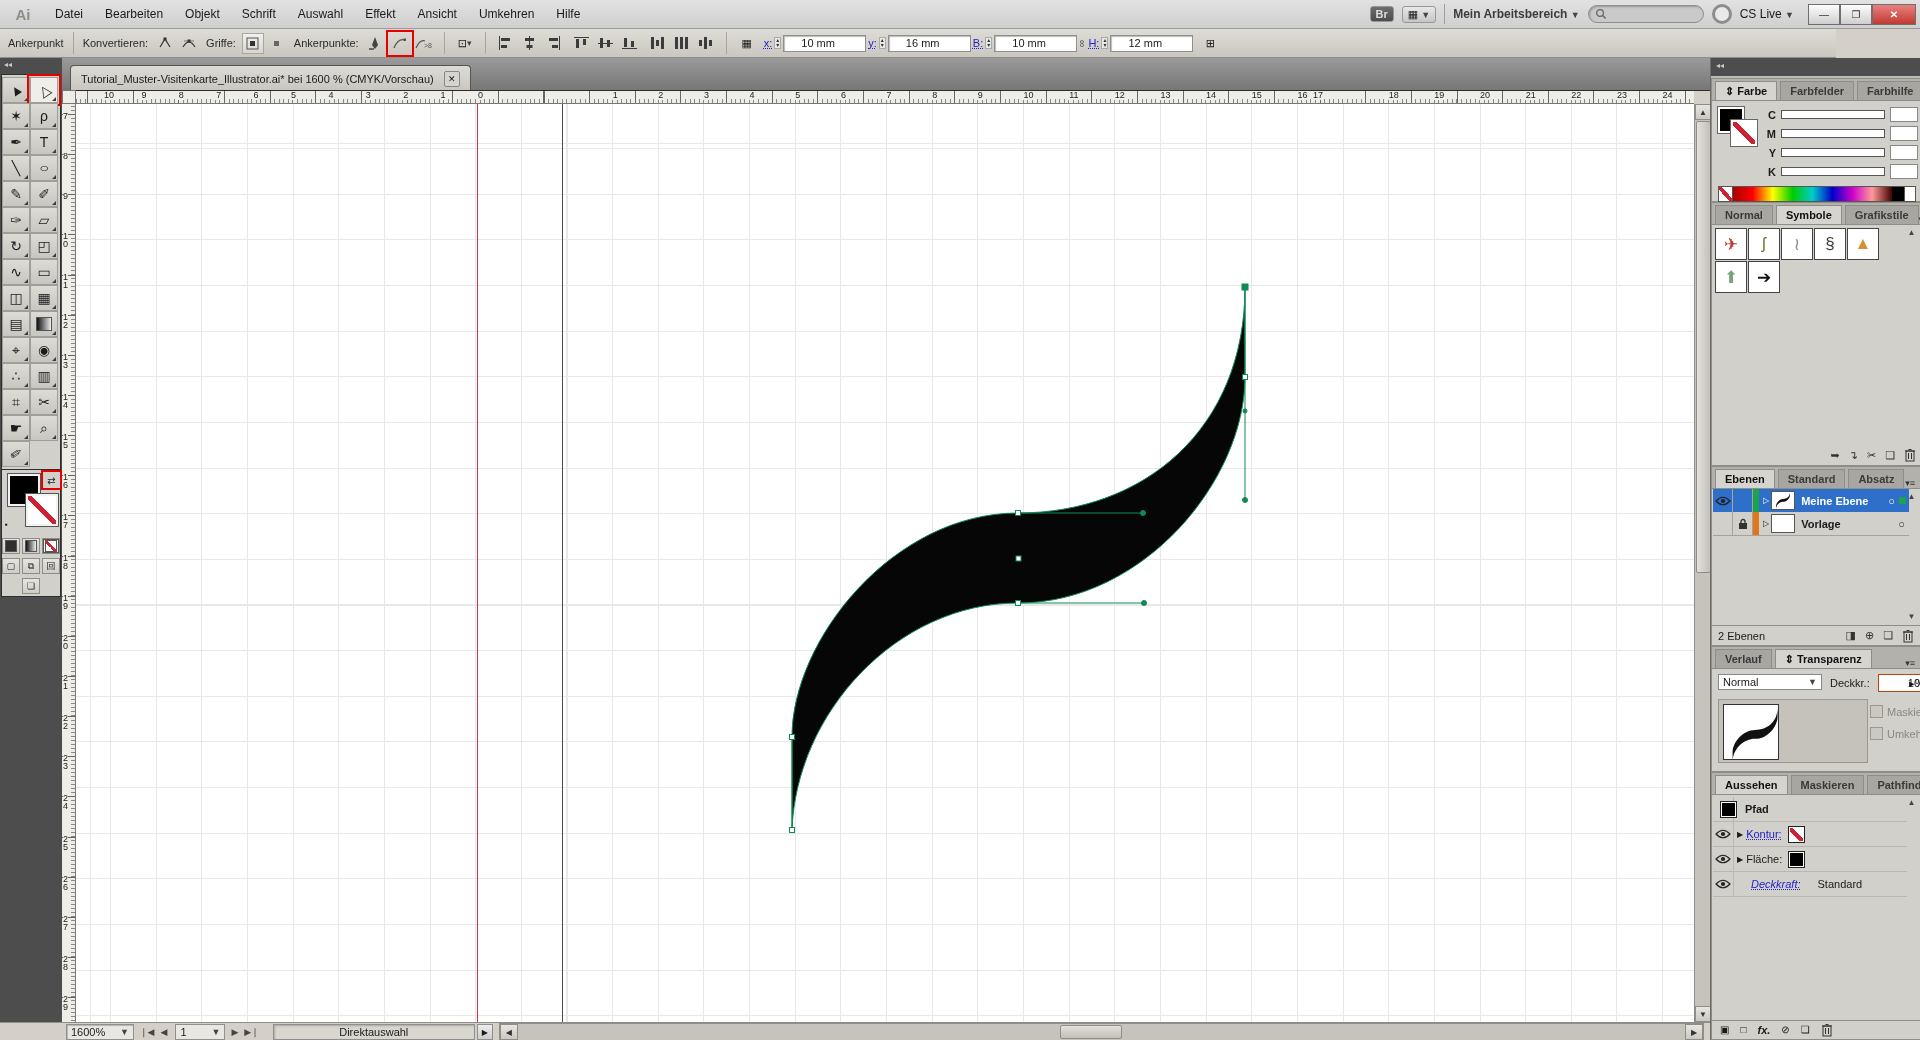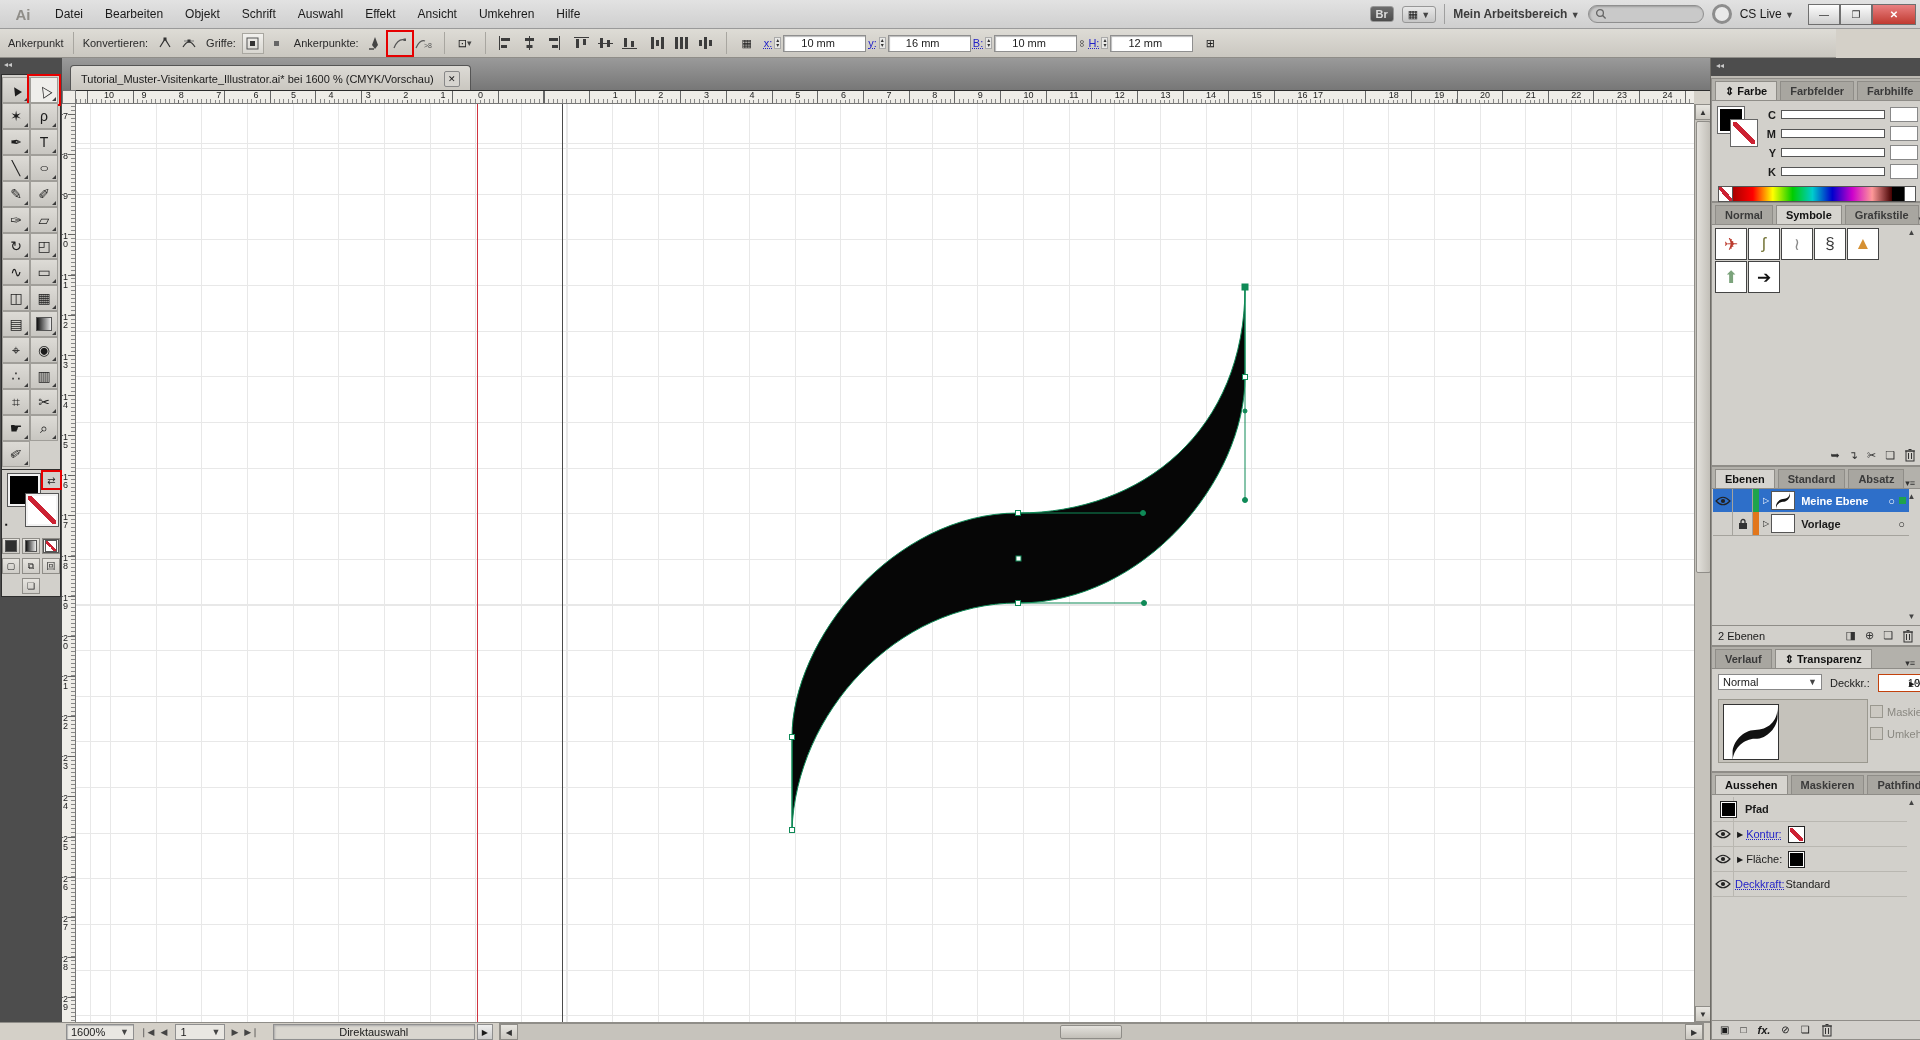--- a/index.html
+++ b/index.html
@@ -893,21 +893,21 @@
             <span class="aus-twirl">▶</span>
             <span style="margin: 0px 6px 0px 0px;">Fläche:</span>
             <span class="aus-sw black"></span>
           </div>
           <div class="aus-row" style="top: 99px;">
             <span class="aus-eye">
               <svg width="16" height="10" viewBox="0 0 13.333333333333334 8.333333333333334">
                 <use href="#eye"></use>
               </svg>
             </span>
-            <span class="aus-link" style="margin: 0px 1px;">Deckkraft:</span>
+            <span class="aus-link" style="margin: 0px 17px; font-style: italic;">Deckkraft:</span>
             <span>Standard</span>
           </div>
         </div>
       <div class="pscroll" style="top:25px;right:2px;">▲</div>
       <div id="aus-foot">
           <span class="pbtn">▣</span>
           <span class="pbtn">□</span>
           <span class="pbtn fx">fx.</span>
           <span class="pbtn">⊘</span>
           <span class="pbtn">❏</span>

